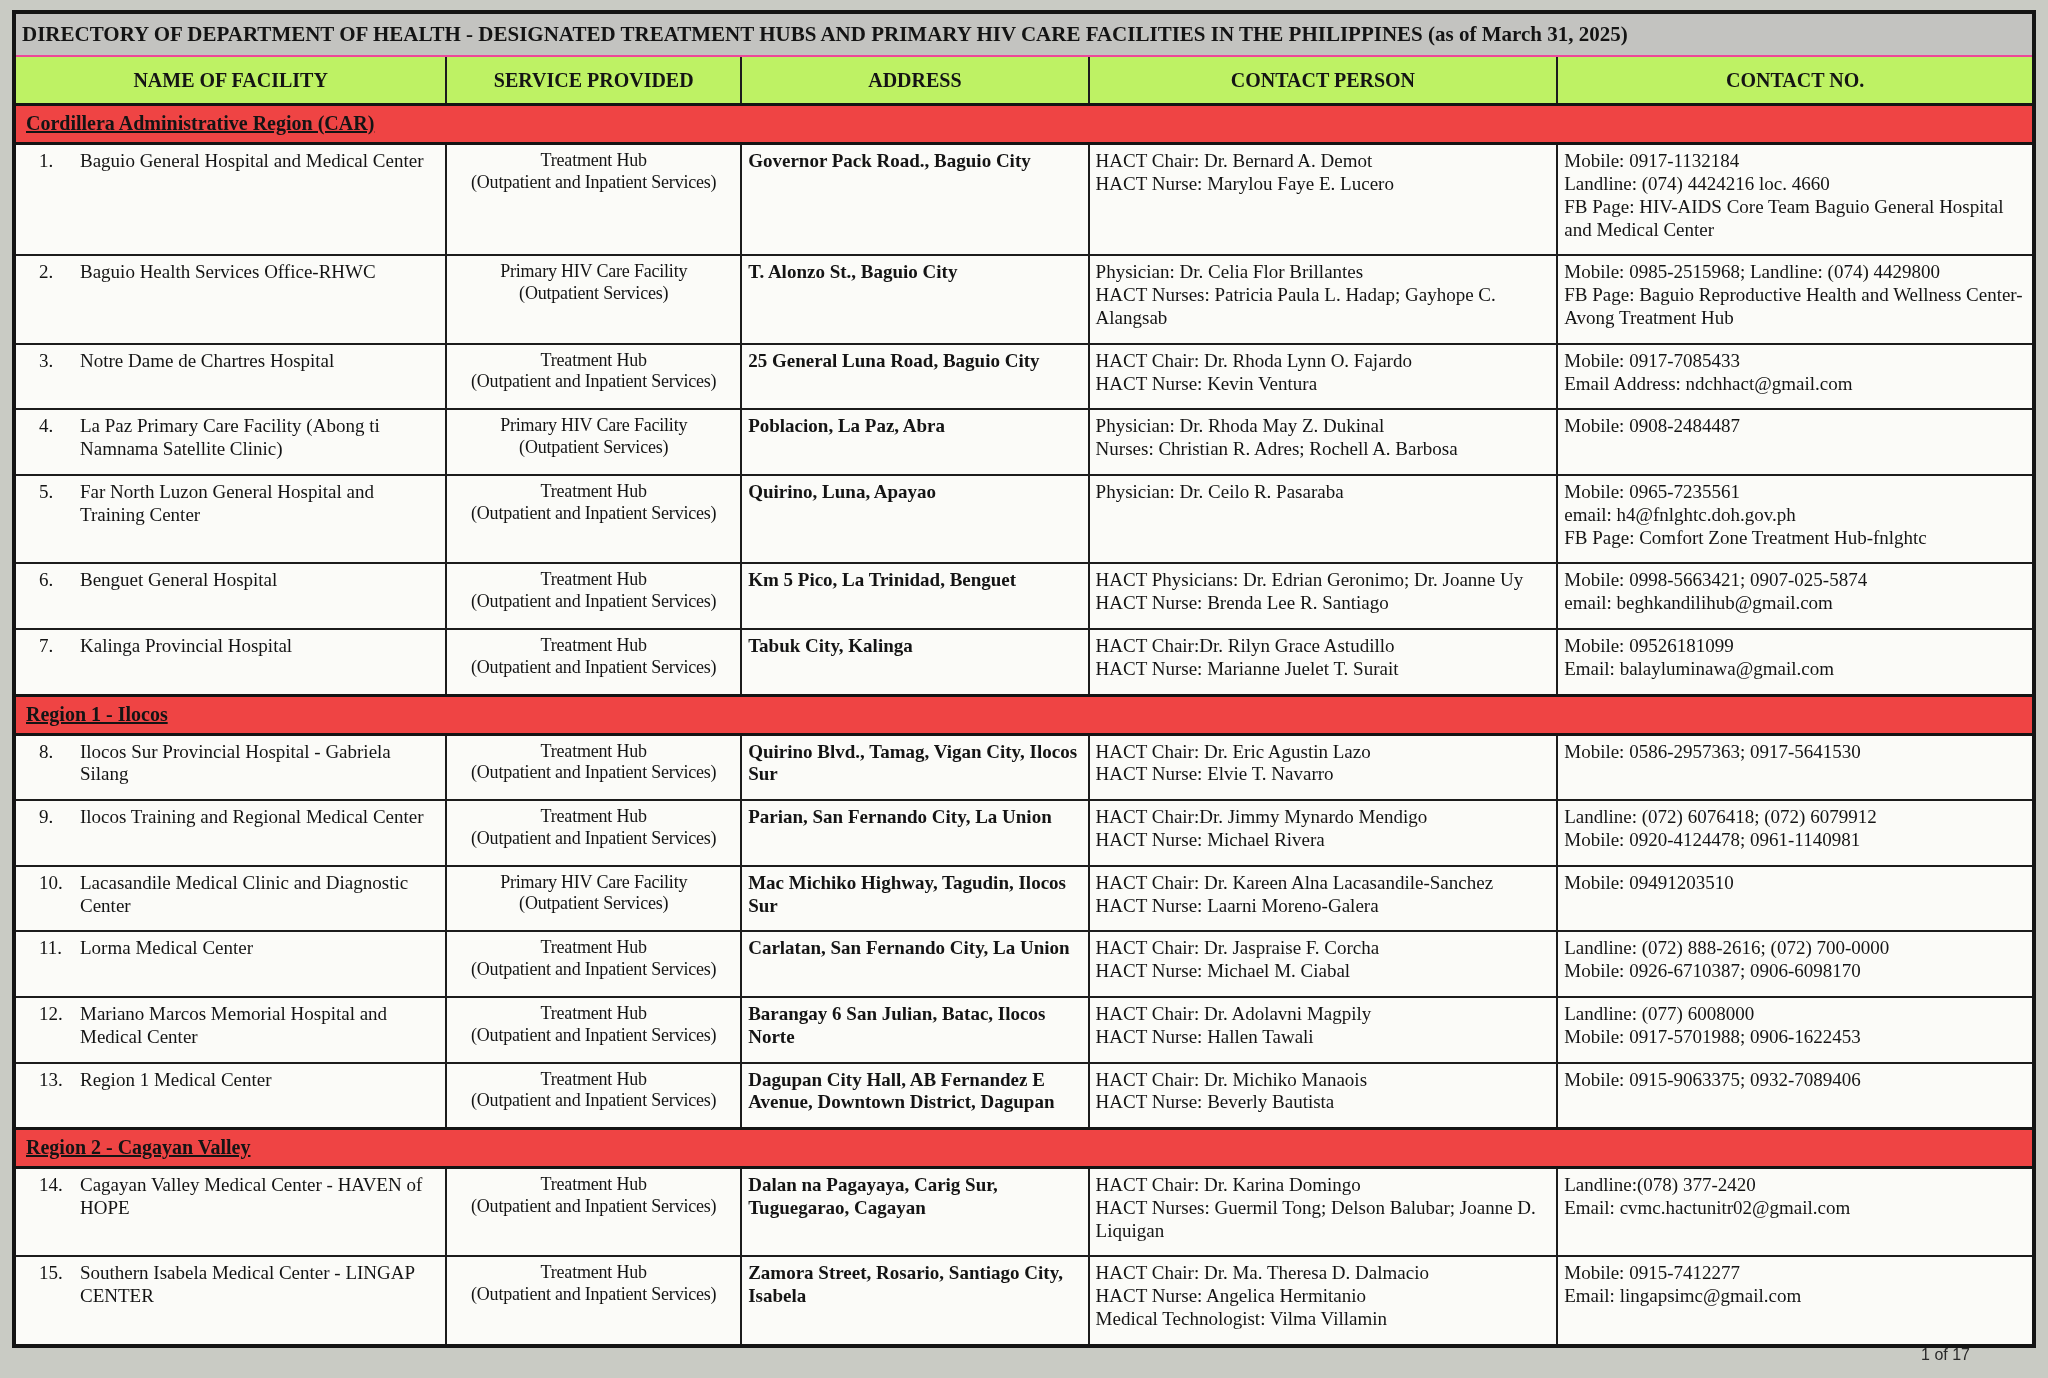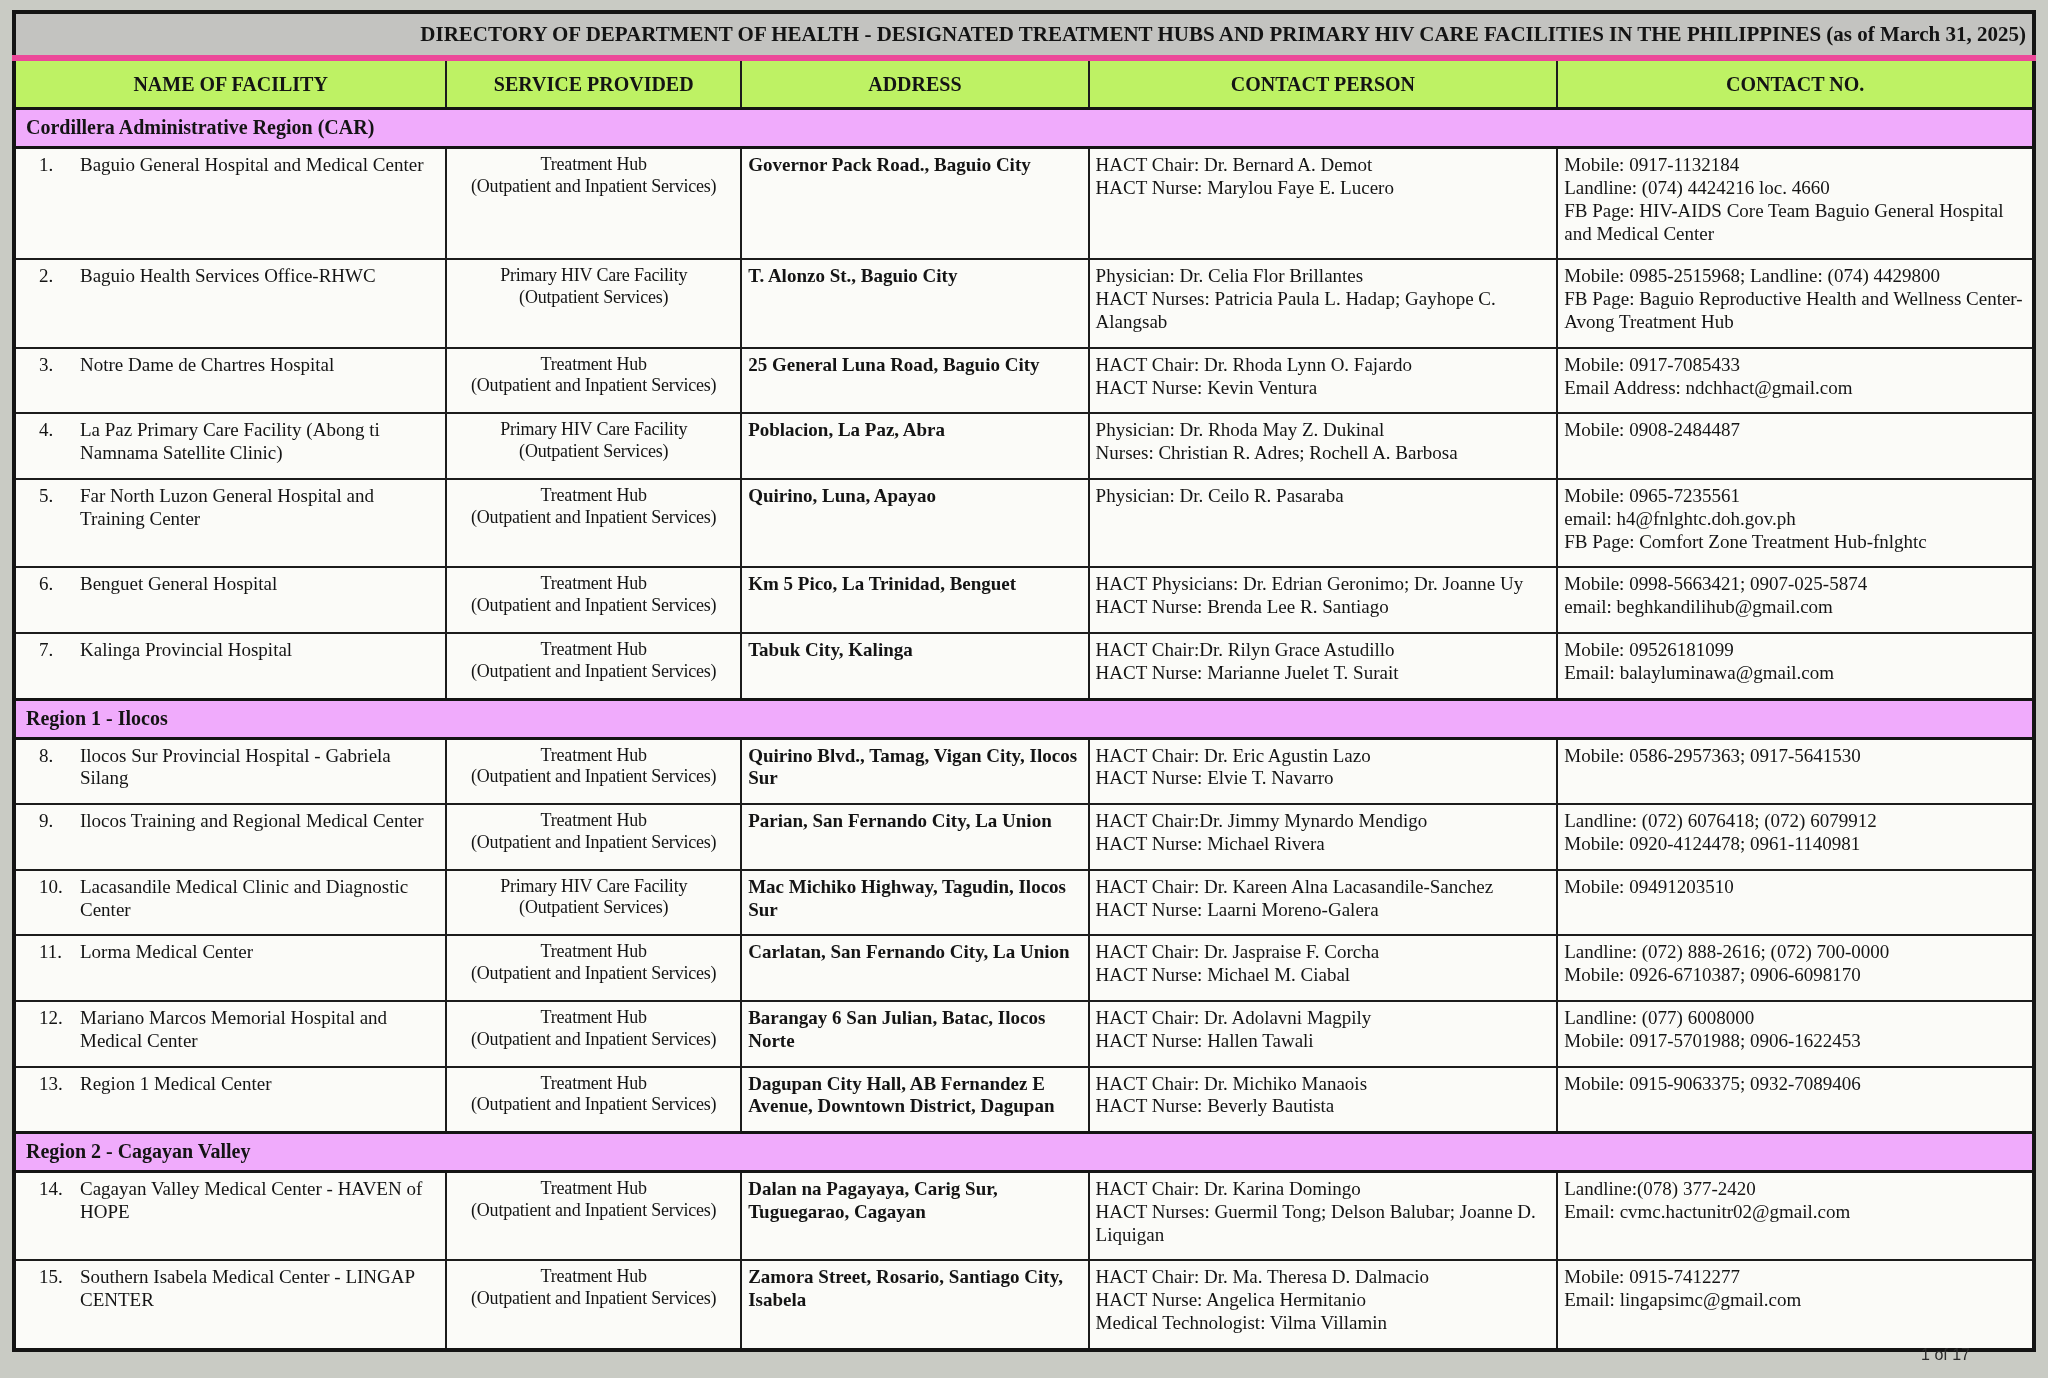--- a/index.html
+++ b/index.html
@@ -23,39 +23,40 @@
   th,td{
     border:2px solid #1c1c1c;
     vertical-align:top;
     font-size:19px;
     line-height:1.2;
   }
   tr.title-row th{
     background:#c3c3c0;
     font-size:21px;
     font-weight:bold;
-    text-align:right;
+    text-align:left;
     padding:8px 6px;
-    border-bottom:6px solid #ec4899;
+    border-bottom:2px solid #ec4899;
   }
   tr.head-row th{
     background:#bef264;
     font-size:20px;
     font-weight:bold;
     text-align:center;
     padding:11px 4px;
     border-bottom:3px solid #141414;
   }
   tr.region-row td{
-    background:#f0abfc;
+    background:#ef4444;
     font-weight:bold;
     font-size:20px;
     padding:5px 10px 7px 10px;
     border-top:3px solid #141414;
     border-bottom:3px solid #141414;
+    text-decoration:underline;
   }
   tr.data-row td{padding:5px 6px 13px 6px;}
   td.c-name{padding-left:0;}
   .name-wrap{display:flex;}
   .name-wrap .num{width:58px;flex:0 0 58px;text-align:left;padding-left:17px;box-sizing:border-box;}
   .name-wrap .nm{flex:1;padding-right:4px;}
   td.c-serv{text-align:center;padding-left:1px;padding-right:1px;}
   td.c-serv div{white-space:nowrap;overflow:hidden;font-size:18px;letter-spacing:-0.2px;}
   td.c-addr{padding-left:5px;font-weight:bold;}
   td.c-person{padding-left:5px;}

